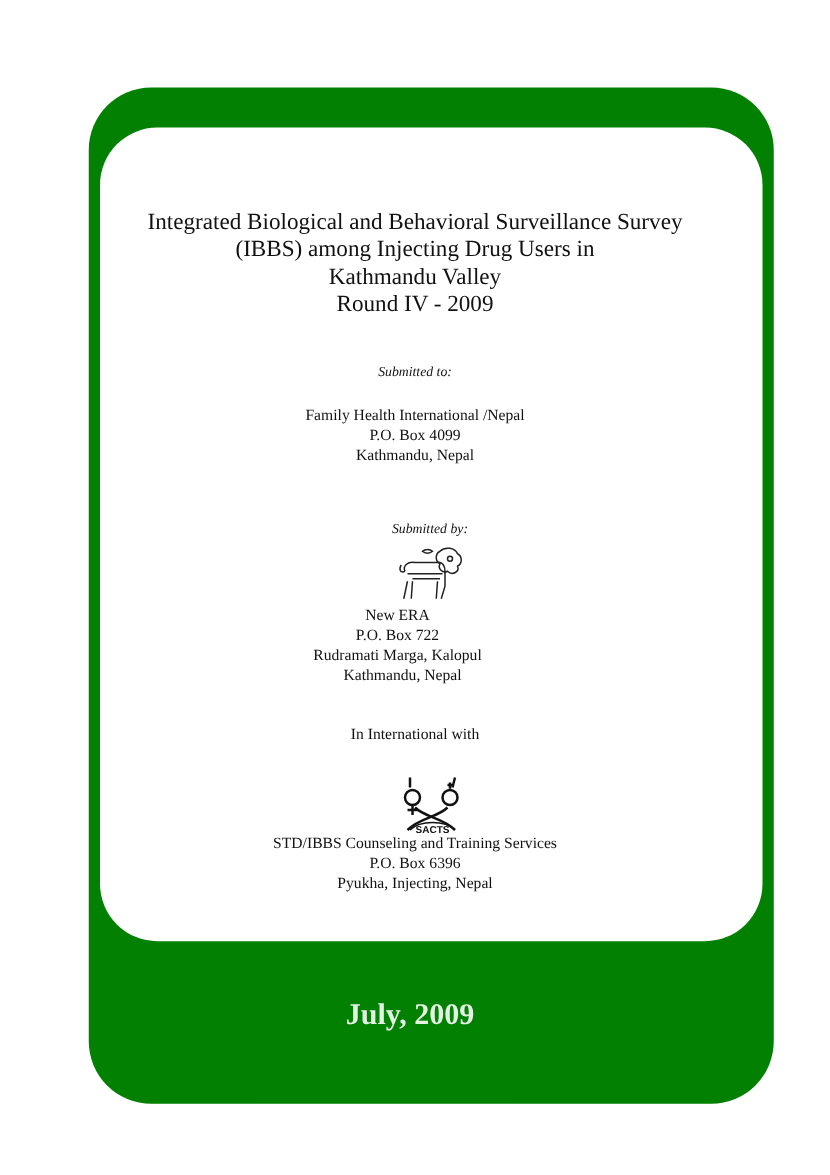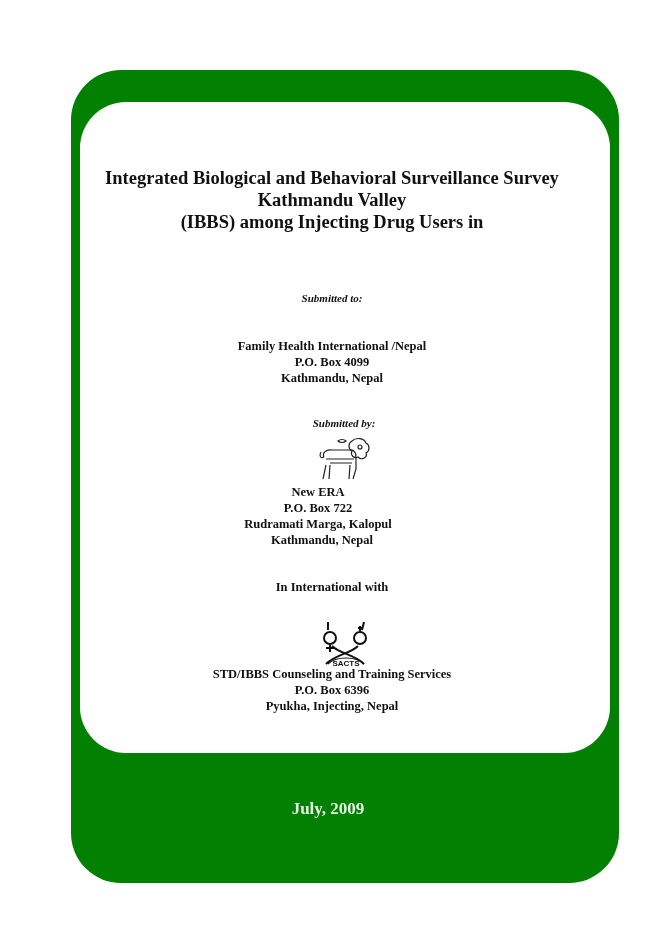--- a/index.html
+++ b/index.html
@@ -1,40 +1,41 @@
 <!DOCTYPE html>
 <html><head>
   <meta charset="utf-8">
   <style>
     html, body { margin:0; padding:0; background:#ffffff; }
     body { width:664px; height:940px; position:relative; overflow:hidden; font-family:"Liberation Serif", "DejaVu Serif", serif; color:#111; }
     .green-frame { position:absolute; left:71px; top:70px; width:548px; height:813px; background:#018001; border-radius:50px; }
     .white-panel { position:absolute; left:80px; top:102px; width:530px; height:651px; background:#ffffff; border-radius:46px; }
-    .txt { position:absolute; left:0; width:664px; text-align:center; font-weight:bold; }
+    .txt { position:absolute; left:0; width:664px; text-align:center; font-weight:normal; }
     .title { top:167px; font-size:18.5px; line-height:22px; }
     .title div { white-space:nowrap; }
     .sec-label { font-style:italic; font-size:11px; }
     .line { font-size:12.5px; line-height:16px; }
-    .footer-date { position:absolute; left:0; width:656px; top:799px; text-align:center; color:#e4f2e4; font-weight:bold; font-size:17px; }
+    .footer-date { position:absolute; left:0; width:656px; top:799px; text-align:center; color:#e4f2e4; font-weight:bold; font-size:24px; }
     .logo { position:absolute; }
   </style>
 </head>
 <body>
 
 <div class="green-frame"></div>
 <div class="white-panel"></div>
 
 <div class="txt title">
   <div>Integrated Biological and Behavioral Surveillance Survey</div>
+  <div>(IBBS) among Injecting Drug Users in</div>
   <div>Kathmandu Valley</div>
-  <div>(IBBS) among Injecting Drug Users in</div>
+  <div>Round IV - 2009</div>
 </div>
 
 <div class="txt sec-label" style="top:292px;">Submitted to:</div>
-<div class="txt" style="top:324px;margin-top:14px;">
+<div class="txt" style="top:324px;">
   <div class="line">Family Health International /Nepal</div>
   <div class="line">P.O. Box 4099</div>
   <div class="line">Kathmandu, Nepal</div>
 </div>
 
 <div class="txt sec-label" style="top:417px; left:12px;">Submitted by:</div>
 
 <svg class="logo" style="left:316px; top:435px;" width="58" height="48" viewBox="0 0 58 48">
   <g fill="none" stroke="#222" stroke-width="1.2">
     <path d="M8 22 C6 18 10 14 16 15 L34 15 C38 14 40 18 40 22 L40 34 L37 44 M34 30 L33 44 M14 30 L13 44 M10 30 L7 44 M8 22 C4 24 3 20 5 17"></path>

